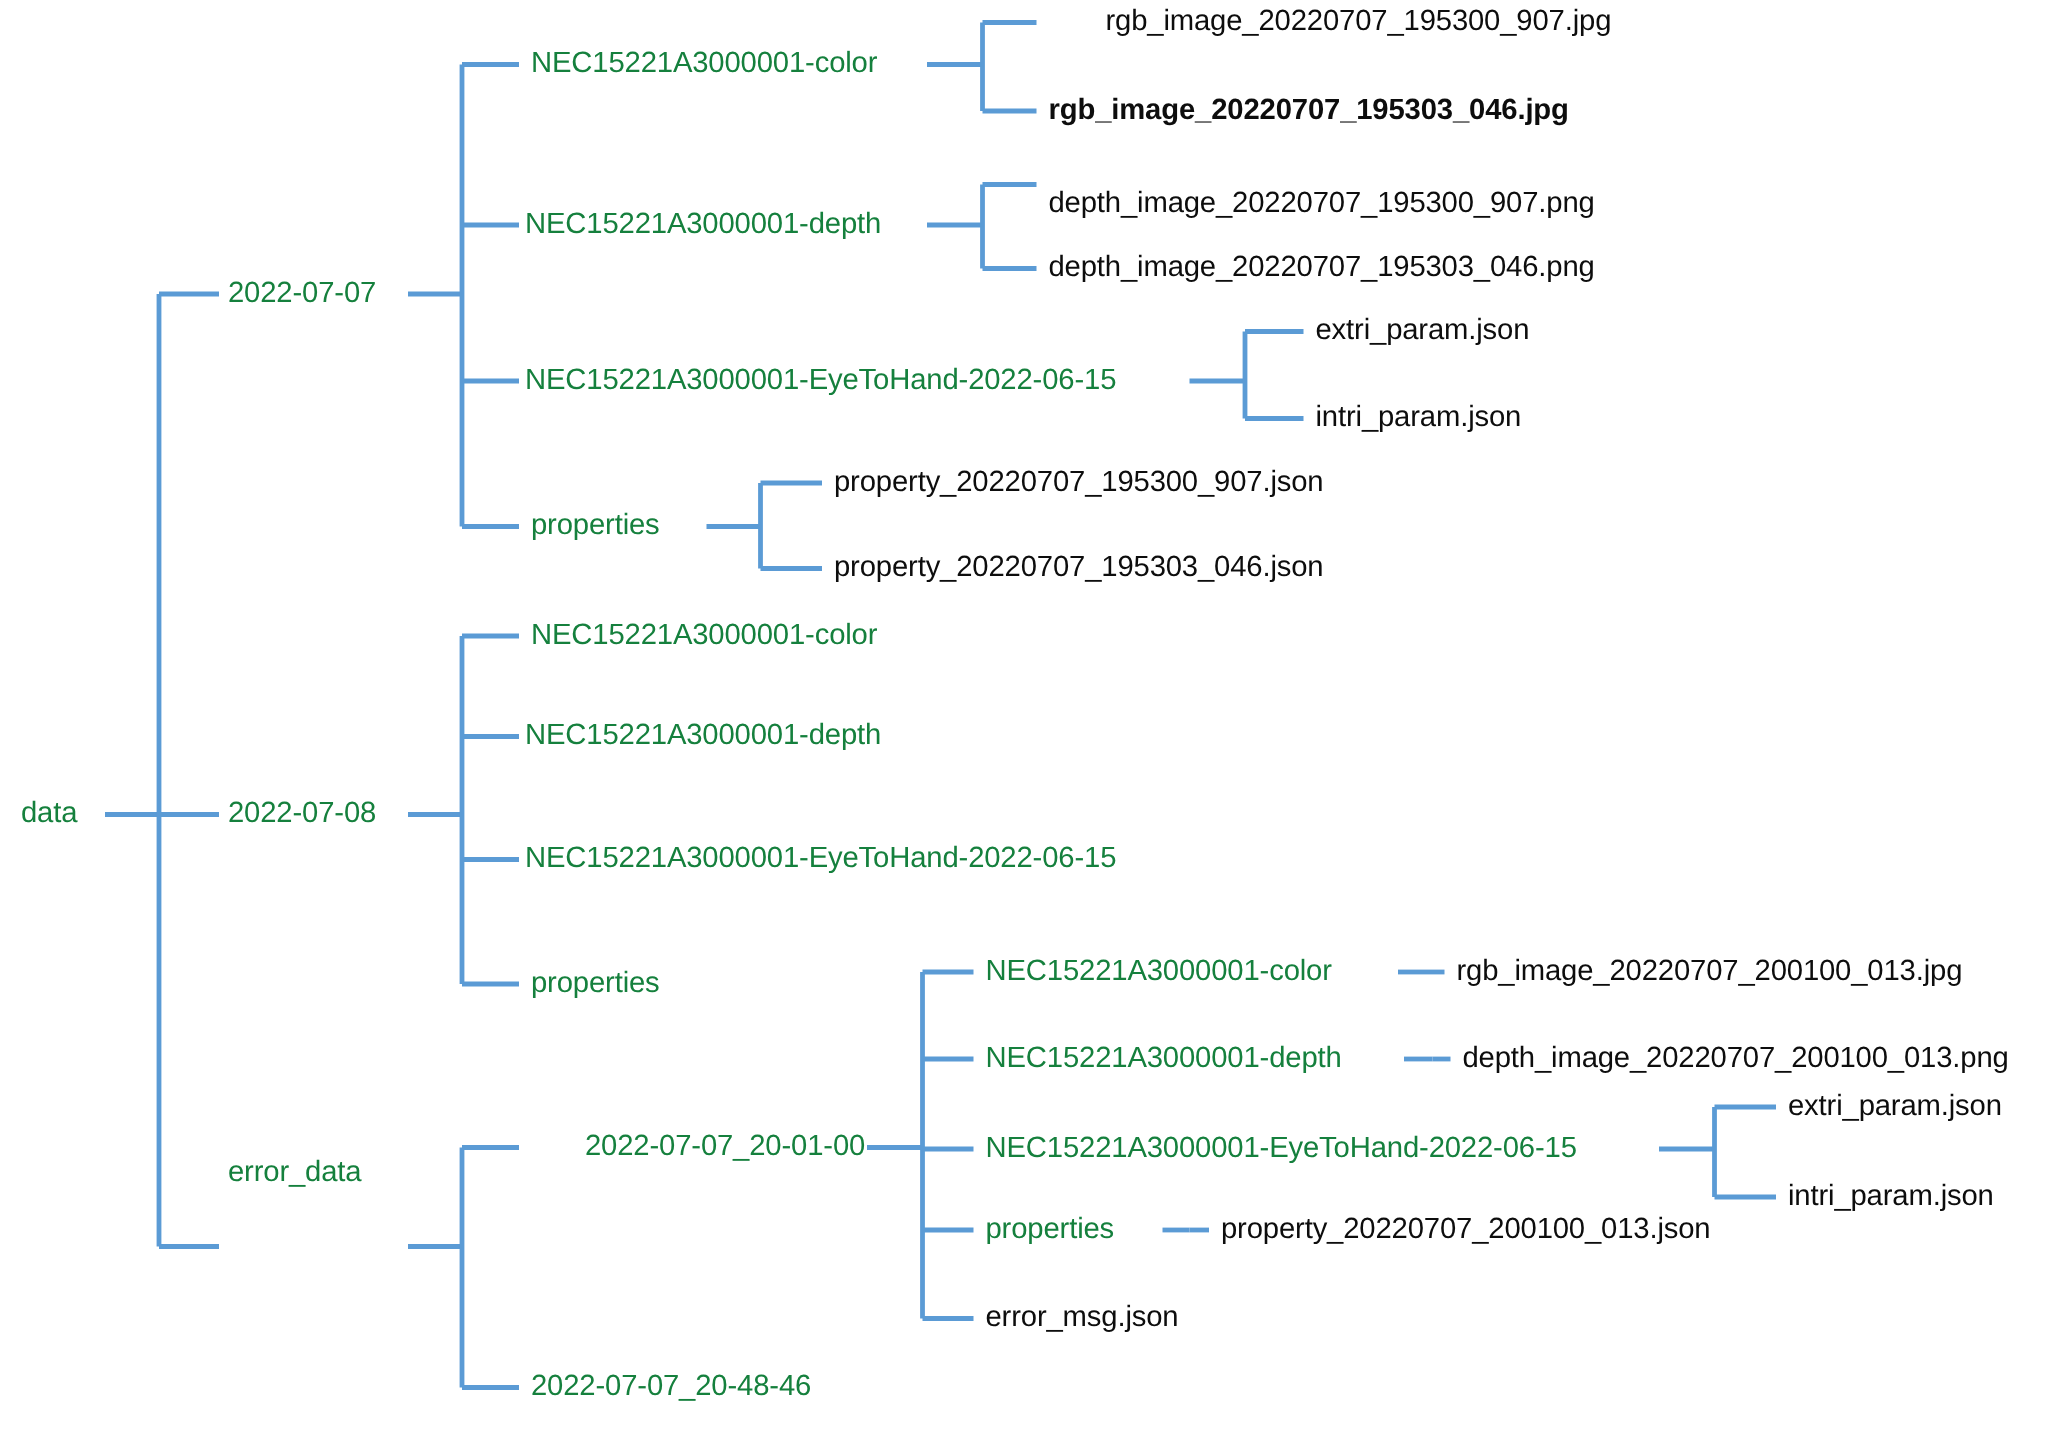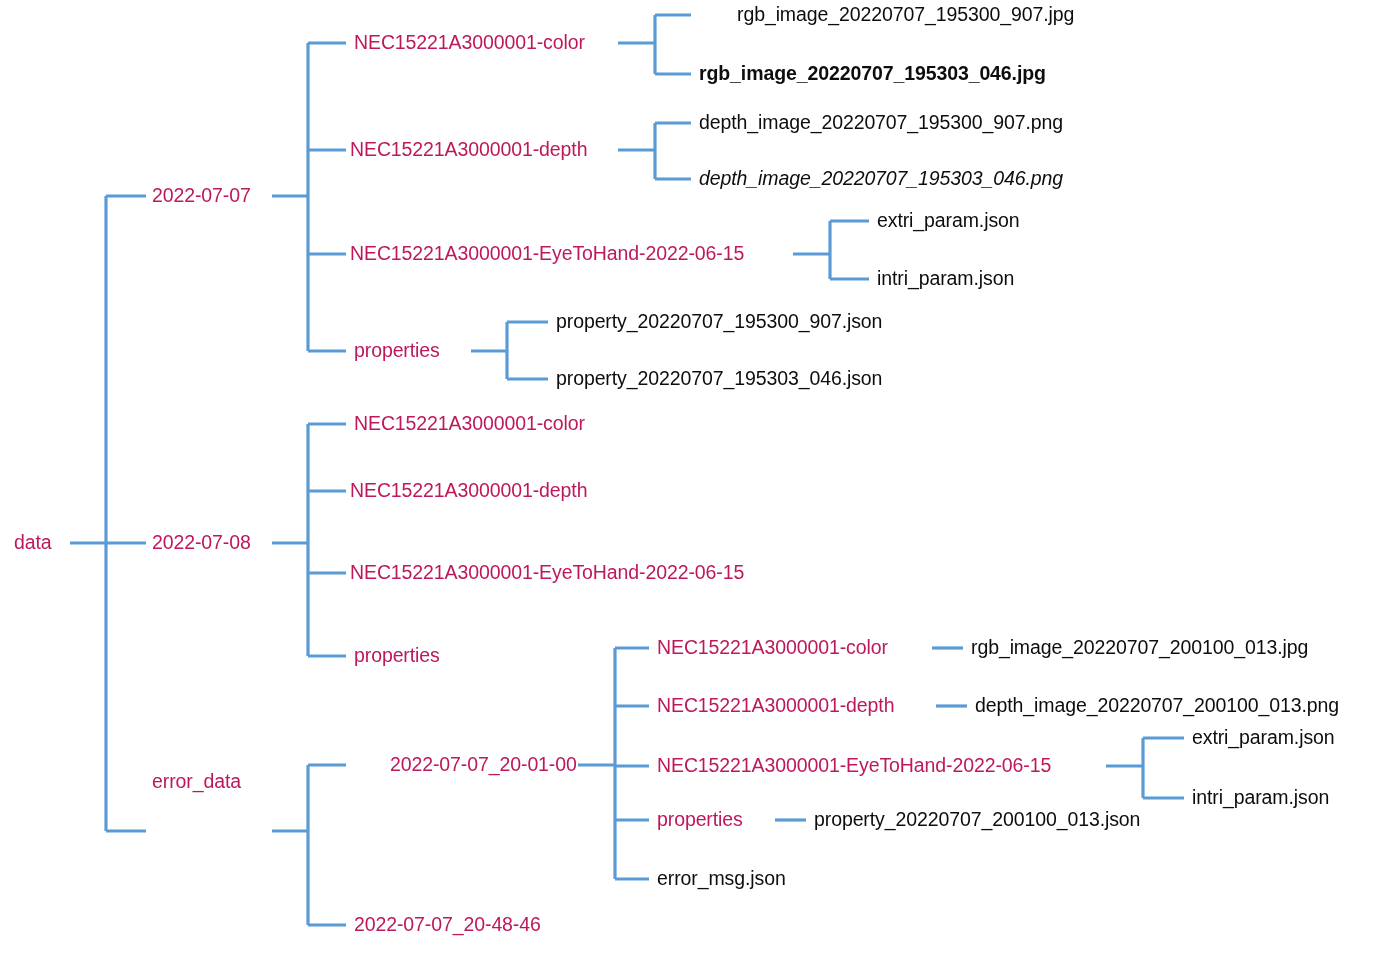--- a/index.html
+++ b/index.html
@@ -22,21 +22,21 @@
     left: 0;
     top: 0;
     width: 1378px;
     height: 953px;
   }
   .node-label {
     position: absolute;
     font-family: "Liberation Sans", sans-serif;
     font-size: 19.5px;
     font-weight: 400;
-    color: #be185d;
+    color: #15803d;
     white-space: nowrap;
     line-height: 1;
     transform: translateY(-50%);
     letter-spacing: -0.1px;
   }
   .node-label.leaf-file {
     color: #0d0d0d;
   }
 </style>
 </head>
@@ -103,22 +103,22 @@
       <div class="node-label" style="left: 14px; top: 543px;">data</div>
       <div class="node-label" style="left: 152px; top: 196px;">2022-07-07</div>
       <div class="node-label" style="left: 152px; top: 543px; text-align: right;">2022-07-08</div>
       <div class="node-label" style="left: 152px; top: 782px;">error_data</div>
       <div class="node-label" style="left: 354px; top: 43px;">NEC15221A3000001-color</div>
       <div class="node-label" style="left: 350px; top: 150px;">NEC15221A3000001-depth</div>
       <div class="node-label" style="left: 350px; top: 254px;">NEC15221A3000001-EyeToHand-2022-06-15</div>
       <div class="node-label" style="left: 354px; top: 351px;">properties</div>
       <div class="node-label leaf-file" style="left: 699px; top: 15px; margin-left: 38px;">rgb_image_20220707_195300_907.jpg</div>
       <div class="node-label leaf-file" style="left: 699px; top: 74px; font-weight: bold;">rgb_image_20220707_195303_046.jpg</div>
-      <div class="node-label leaf-file" style="left: 699px; top: 123px;">depth_image_20220707_195300_907.png</div>
-      <div class="node-label leaf-file" style="left: 699px; top: 179px; font-style: italic;">depth_image_20220707_195303_046.png</div>
+      <div class="node-label leaf-file" style="left: 699px; top: 136px;">depth_image_20220707_195300_907.png</div>
+      <div class="node-label leaf-file" style="left: 699px; top: 179px;">depth_image_20220707_195303_046.png</div>
       <div class="node-label leaf-file" style="left: 877px; top: 221px;">extri_param.json</div>
       <div class="node-label leaf-file" style="left: 877px; top: 279px;">intri_param.json</div>
       <div class="node-label leaf-file" style="left: 556px; top: 322px;">property_20220707_195300_907.json</div>
       <div class="node-label leaf-file" style="left: 556px; top: 379px;">property_20220707_195303_046.json</div>
       <div class="node-label" style="left: 354px; top: 424px;">NEC15221A3000001-color</div>
       <div class="node-label" style="left: 350px; top: 491px;">NEC15221A3000001-depth</div>
       <div class="node-label" style="left: 350px; top: 573px;">NEC15221A3000001-EyeToHand-2022-06-15</div>
       <div class="node-label" style="left: 354px; top: 656px;">properties</div>
       <div class="node-label" style="left: 354px; top: 765px; margin-left: 36px;">2022-07-07_20-01-00</div>
       <div class="node-label" style="left: 354px; top: 925px;">2022-07-07_20-48-46</div>

